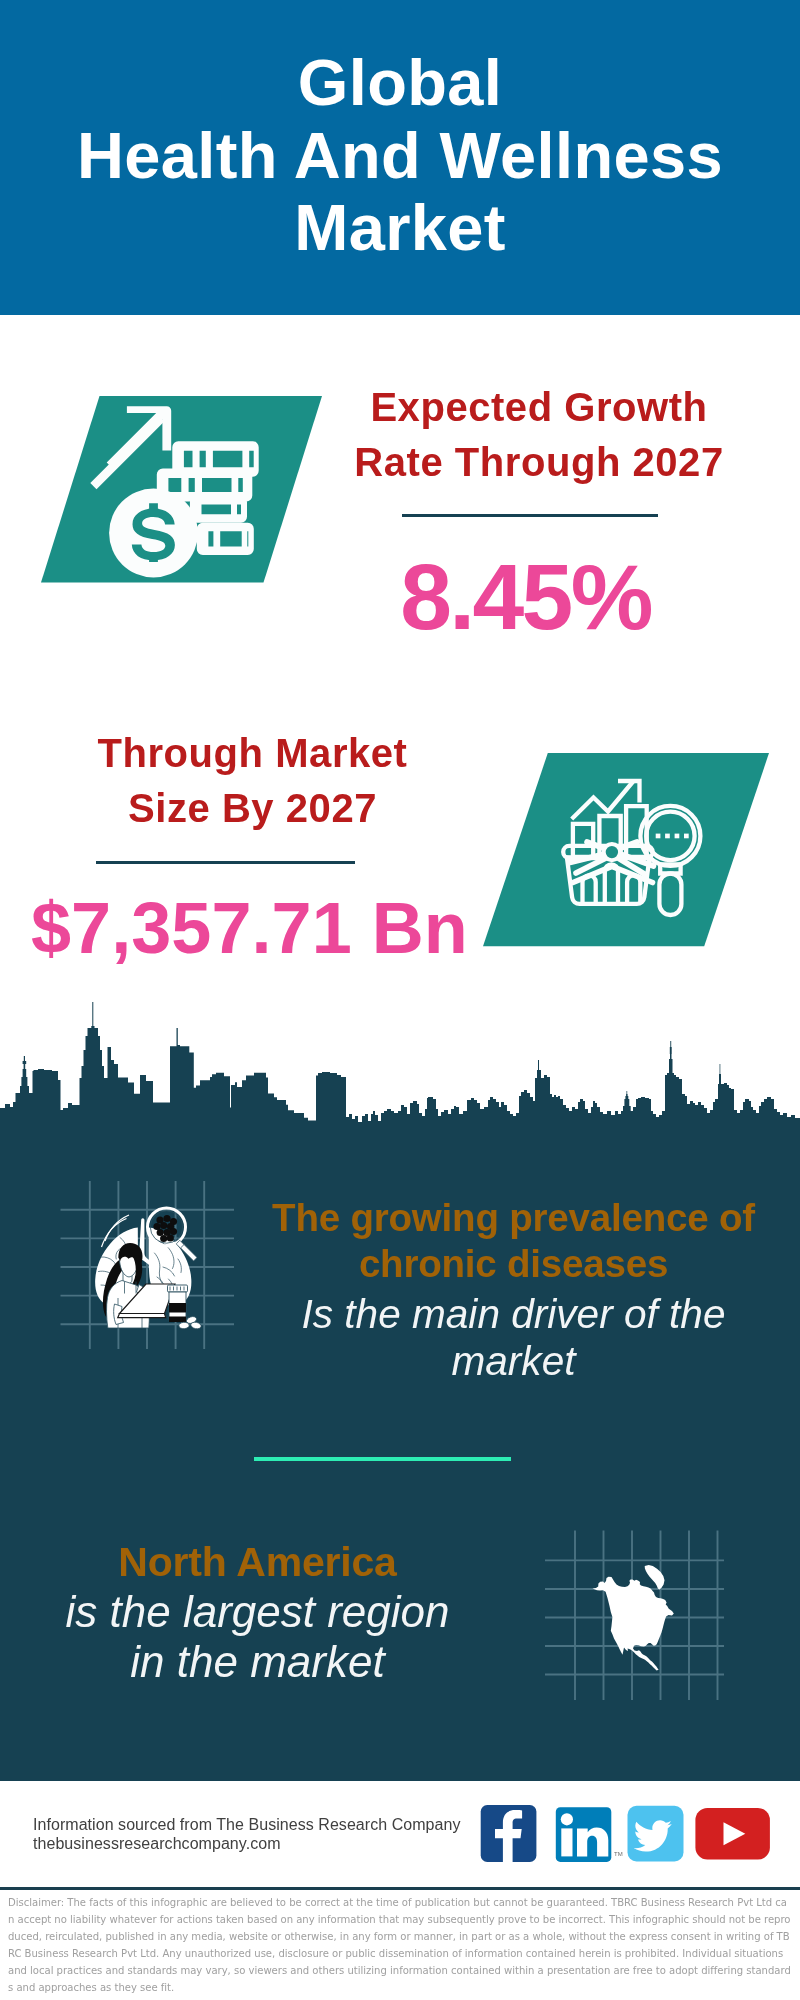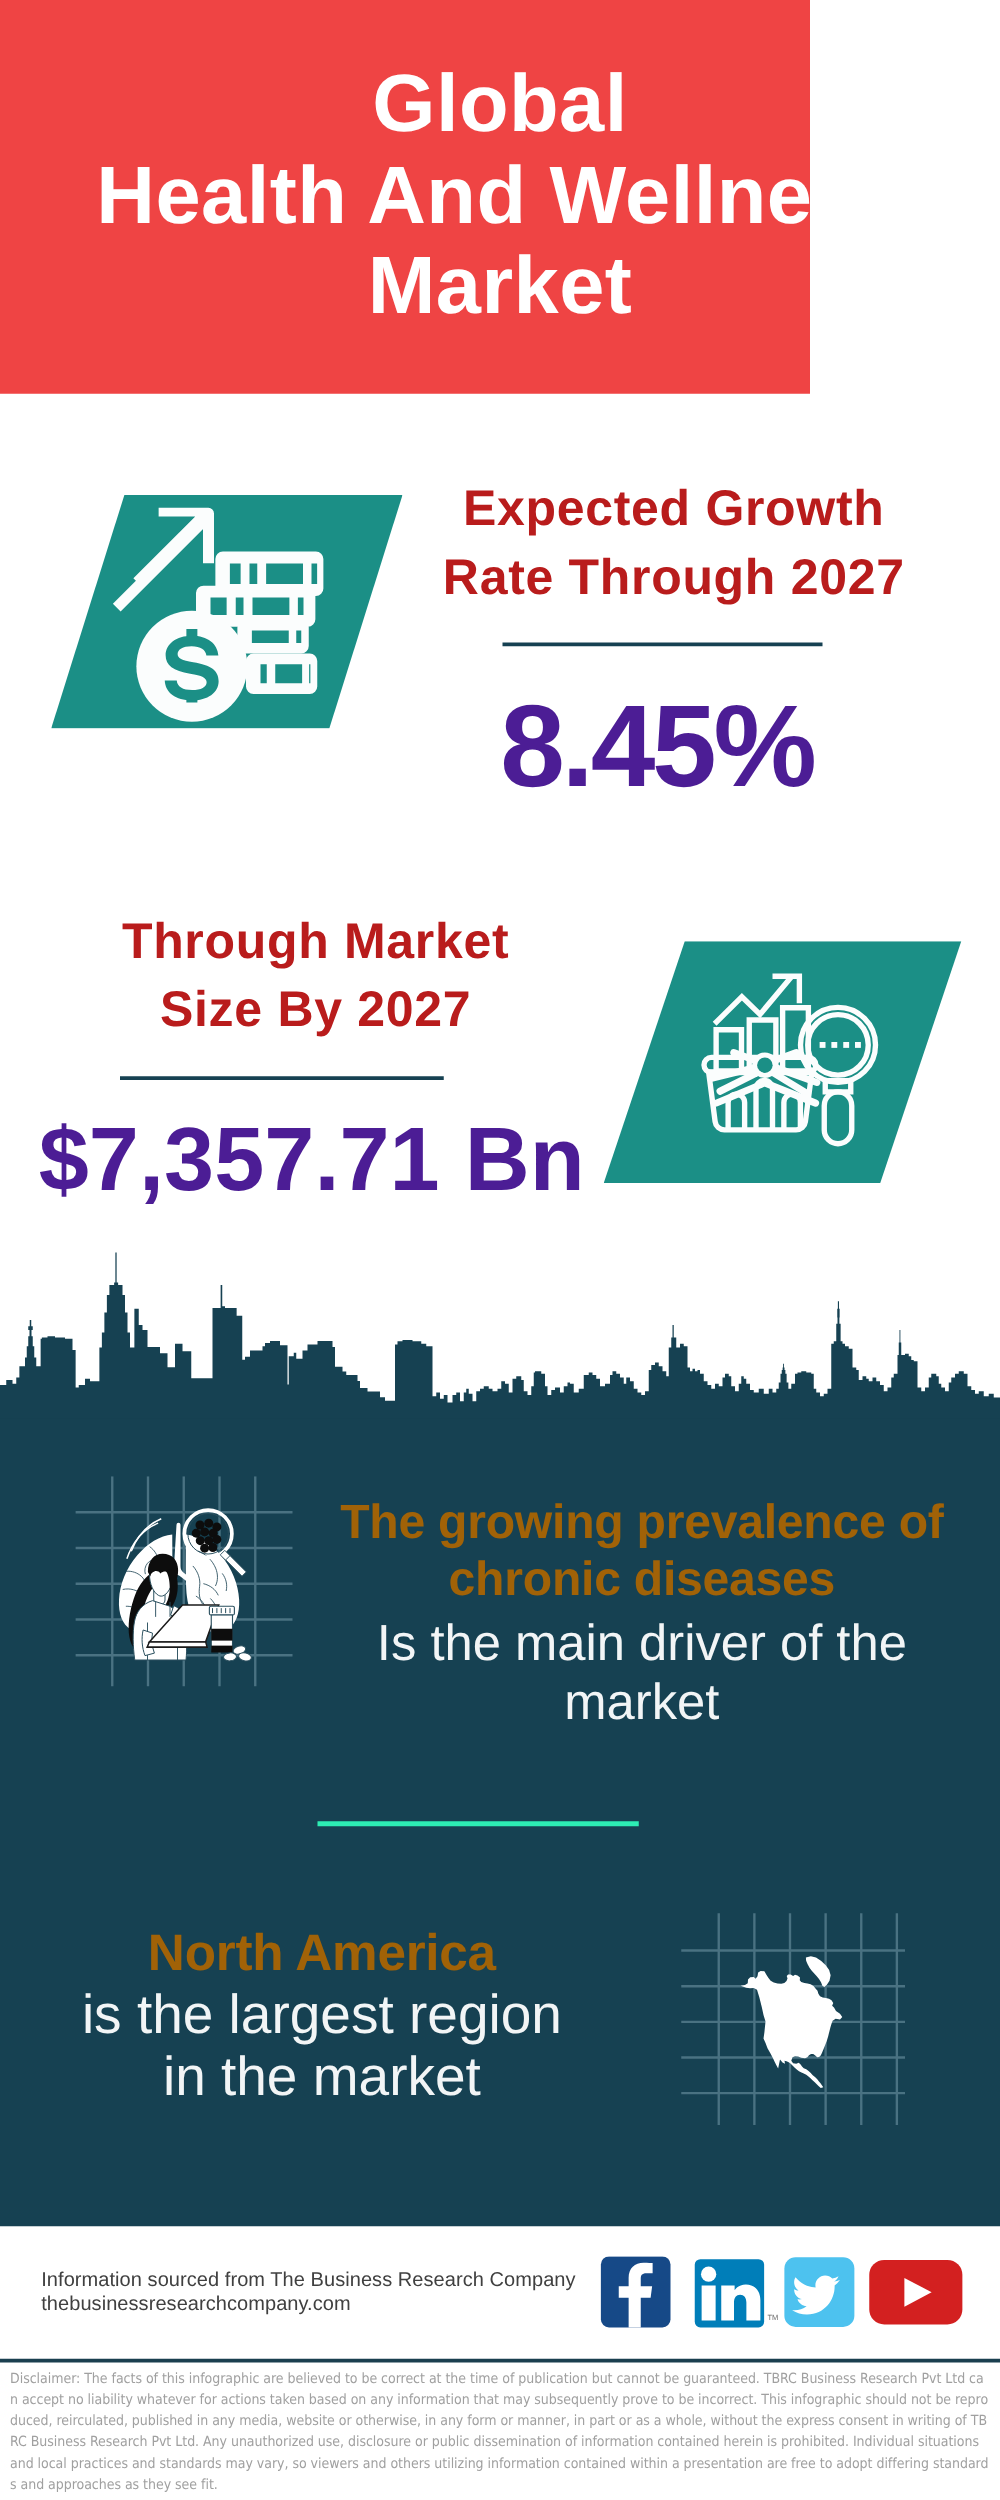--- a/index.html
+++ b/index.html
@@ -1,31 +1,31 @@
 <!DOCTYPE html>
 <html><head>
 <meta charset="utf-8">
 <style>
   html,body{margin:0;padding:0;}
   body{width:800px;height:2000px;background:#ffffff;font-family:"Liberation Sans",sans-serif;overflow:hidden;}
   .page{position:relative;width:800px;height:2000px;}
   
-  .header{position:absolute;left:0;top:0;width:648px;height:315px;background:#ef4444;}
+  .header{position:absolute;left:0;top:0;width:800px;height:315px;background:#0369a1;}
   .header-title{position:absolute;left:0;top:0;width:800px;text-align:center;color:#ffffff;font-weight:bold;font-size:65px;line-height:72.7px;letter-spacing:0.35px;}
   
   .stat-block{position:absolute;}
   .stat-title{color:#b91c1c;font-weight:bold;font-size:40px;line-height:54.5px;letter-spacing:0.55px;text-align:center;}
   .rule{height:3px;background:#164152;}
-  .stat-value{color:#4c1d95;font-weight:bold;font-size:93px;line-height:1;text-align:center;white-space:nowrap;letter-spacing:-2.6px;}
+  .stat-value{color:#ec4899;font-weight:bold;font-size:93px;line-height:1;text-align:center;white-space:nowrap;letter-spacing:-2.6px;}
   .para{position:absolute;}
   
   .darkband{position:absolute;left:0;top:1135px;width:800px;height:646px;background:#164152;}
   .skyline{position:absolute;left:0;top:1000px;width:800px;height:140px;}
   .dk-head{color:#a16207;font-weight:bold;font-size:38.5px;letter-spacing:-0.2px;line-height:46.4px;text-align:center;white-space:nowrap;}
-  .dk-sub{color:#f2f5f6;font-weight:normal;font-size:40.6px;line-height:46.7px;text-align:center;white-space:nowrap;margin-top:3.3px;}
+  .dk-sub{color:#f2f5f6;font-weight:normal;font-size:40.6px;line-height:46.7px;text-align:center;white-space:nowrap;margin-top:3.3px;font-style:italic;}
   .dk-rule{position:absolute;height:4px;background:#2DEDB4;}
   
   .foot-info{position:absolute;color:#404040;font-size:16px;line-height:19.3px;letter-spacing:0.05px;white-space:nowrap;}
   .foot-sep{position:absolute;left:0;width:800px;height:3px;background:#1a3f4f;}
   .disclaimer{position:absolute;color:#a0a0a0;font-size:11.2px;line-height:17.1px;letter-spacing:-0.02px;font-family:"DejaVu Sans Condensed","DejaVu Sans",sans-serif;word-break:break-all;text-align:left;}
   .social{position:absolute;}
 </style>
 </head>
 <body>
 

